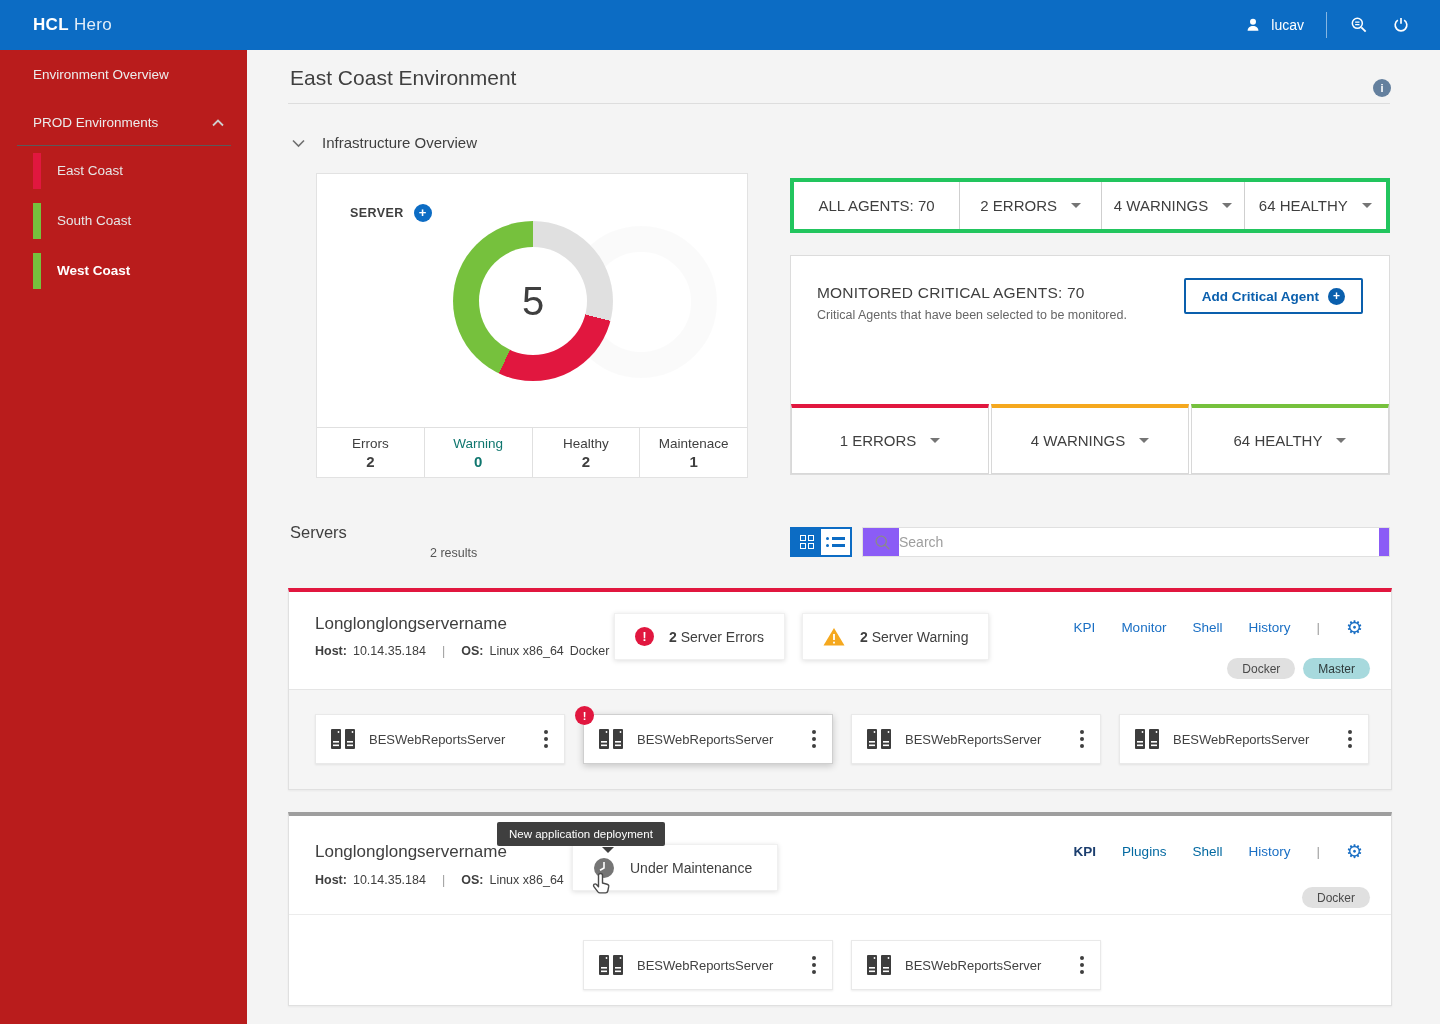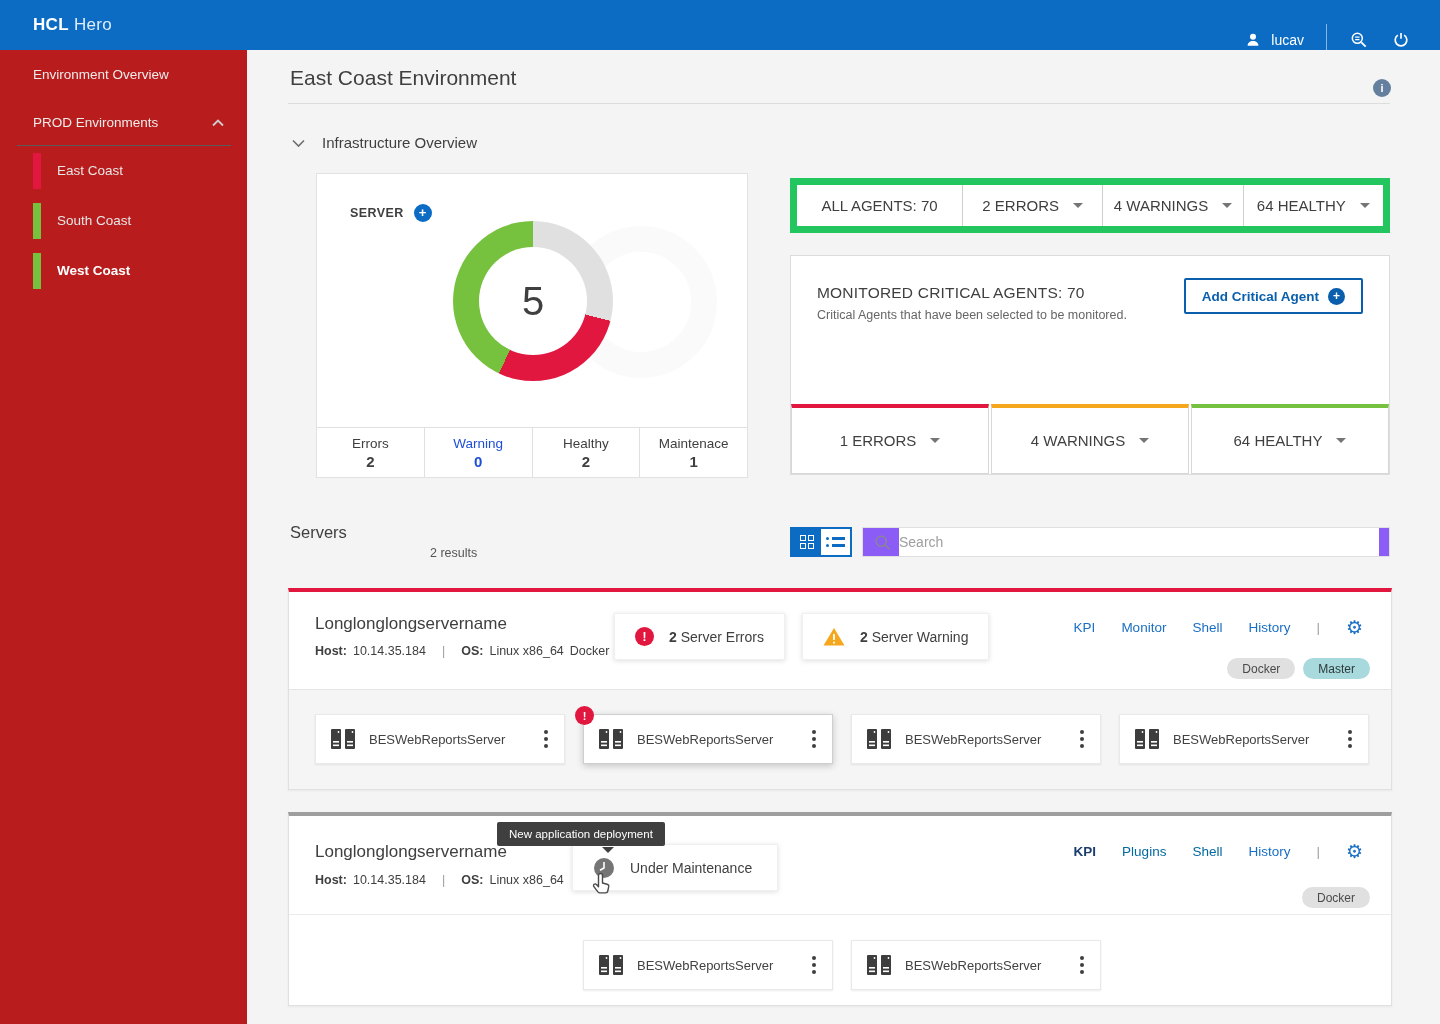--- a/index.html
+++ b/index.html
@@ -4,21 +4,21 @@
 <style>
   * { margin:0; padding:0; box-sizing:border-box; }
   html,body { width:1440px; height:1024px; overflow:hidden; }
   body { font-family:"Liberation Sans", sans-serif; background:#f4f4f4; color:#3f3f3f; position:relative; }
 
   
   .navbar { position:absolute; left:0; top:0; width:1440px; height:50px; background:#0c6cc4; z-index:20; }
   .brand { position:absolute; left:33px; top:0; line-height:50px; font-size:17px; color:#fff; letter-spacing:.3px; }
   .brand b { font-weight:700; }
   .brand span { font-weight:400; color:rgba(255,255,255,.88); }
-  .nav-right { position:absolute; right:29px; top:0; height:50px; display:flex; align-items:flex-end; gap:22px; }
+  .nav-right { position:absolute; right:29px; top:0; height:50px; display:flex; align-items:center; gap:22px; }
   .nav-user { display:flex; align-items:center; gap:8px; color:#fff; font-size:14px; }
   .nav-divider { width:1px; height:26px; background:rgba(255,255,255,.5); }
   .nav-ic { width:20px; height:20px; display:block; }
 
   
   .sidebar { position:absolute; left:0; top:50px; width:247px; height:974px; background:#b91c1c; z-index:10; }
   .side-top { position:absolute; left:0; width:247px; height:30px; line-height:30px; color:#ececec; font-size:13.5px; padding-left:33px; cursor:pointer; }
   .side-group { top:58px; }
   .side-overview { top:10px; }
   .side-chevron { position:absolute; right:22px; top:9px; width:14px; height:12px; }
@@ -42,24 +42,24 @@
   .donut-card .card-head .t { font-size:12.5px; font-weight:700; letter-spacing:.4px; color:#3f3f3f; }
   .plus-circle { width:18px; height:18px; border-radius:50%; background:#0c6cc4; color:#fff; font-size:13px; font-weight:700; line-height:18px; text-align:center; cursor:pointer; }
   .ghost-ring { position:absolute; right:30px; top:52px; width:152px; height:152px; border-radius:50%; border:26px solid rgba(0,0,0,.018); }
   .donut { position:absolute; left:136px; top:47px; width:160px; height:160px; border-radius:50%; }
   .donut-hole { position:absolute; left:26px; top:26px; width:108px; height:108px; border-radius:50%; background:#fff; display:flex; align-items:center; justify-content:center; font-size:40px; color:#3f3f3f; }
   .donut-stats { position:absolute; left:0; right:0; bottom:0; height:50px; display:flex; border-top:1px solid #e0e0e0; background:#fff; }
   .donut-stats .cell { flex:1; border-right:1px solid #e0e0e0; display:flex; flex-direction:column; align-items:center; justify-content:center; gap:2px; cursor:pointer; }
   .donut-stats .cell:last-child { border-right:none; }
   .donut-stats .cl { font-size:13.5px; color:#3f3f3f; }
   .donut-stats .cv { font-size:15px; font-weight:700; color:#3f3f3f; }
-  .donut-stats .cell.muted .cl, .donut-stats .cell.muted .cv { color:#1d4ed8; }
-
-  
-  .agents-bar { position:absolute; left:543px; top:128px; width:600px; height:55px; background:#fff; border:7px solid #22c55e; display:flex; }
+  .donut-stats .cell.muted .cl, .donut-stats .cell.muted .cv { color:#0f766e; }
+
+  
+  .agents-bar { position:absolute; left:543px; top:128px; width:600px; height:55px; background:#fff; border:4px solid #22c55e; display:flex; }
   .agents-bar .acell { display:flex; align-items:center; justify-content:center; gap:14px; font-size:15px; color:#3f3f3f; }
   .agents-bar .all { width:165px; }
   .agents-bar .dd { flex:1; border-left:1px solid #cfcfcf; cursor:pointer; }
   .caret { width:0; height:0; border-left:5px solid transparent; border-right:5px solid transparent; border-top:5px solid #757575; }
 
   
   .mon-card { position:absolute; left:543px; top:205px; width:600px; height:220px; background:#fff; border:1px solid #dcdcdc; }
   .mon-title { position:absolute; left:26px; top:28px; font-size:15.5px; letter-spacing:.2px; color:#3f3f3f; }
   .mon-sub { position:absolute; left:26px; top:52px; font-size:12.5px; color:#666; }
   .add-btn { position:absolute; right:26px; top:22px; height:36px; padding:0 16px; border:2px solid #0a5fad; border-radius:2px; background:#fff; color:#0a5fad; font-weight:700; font-size:13.5px; display:flex; align-items:center; gap:9px; cursor:pointer; font-family:"Liberation Sans",sans-serif; }

